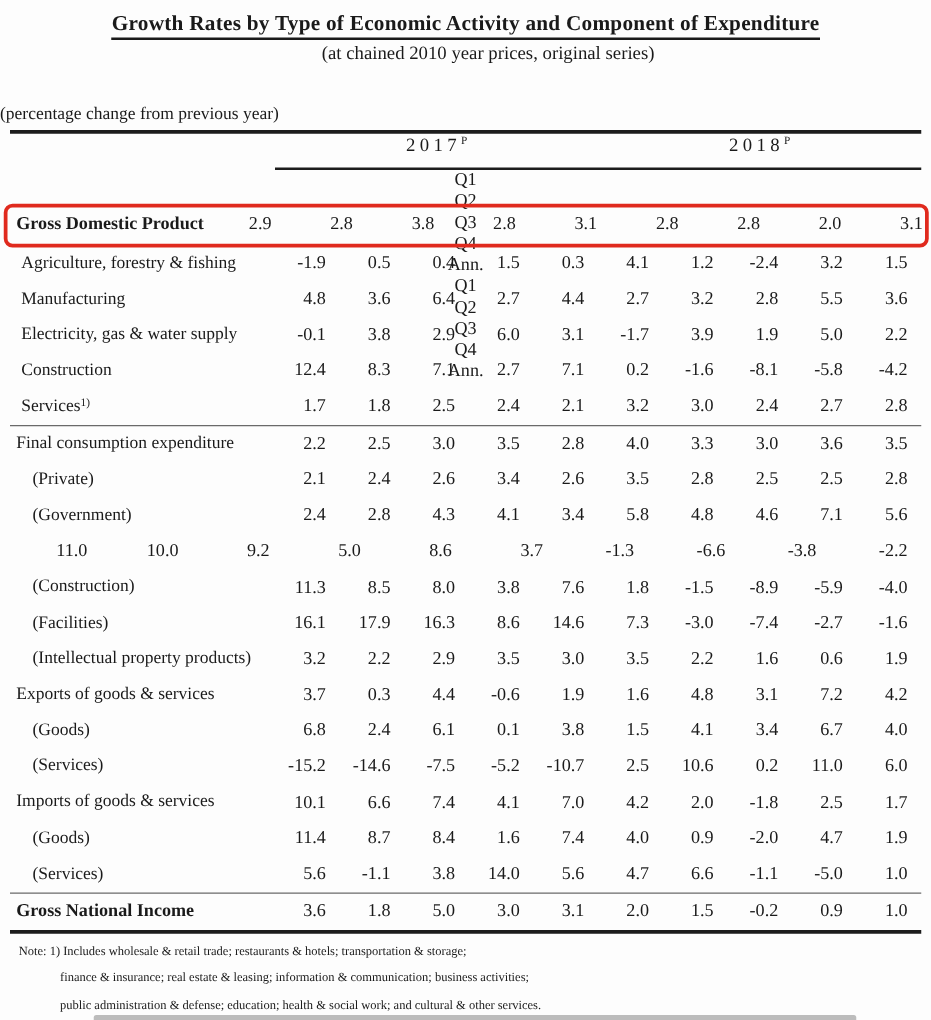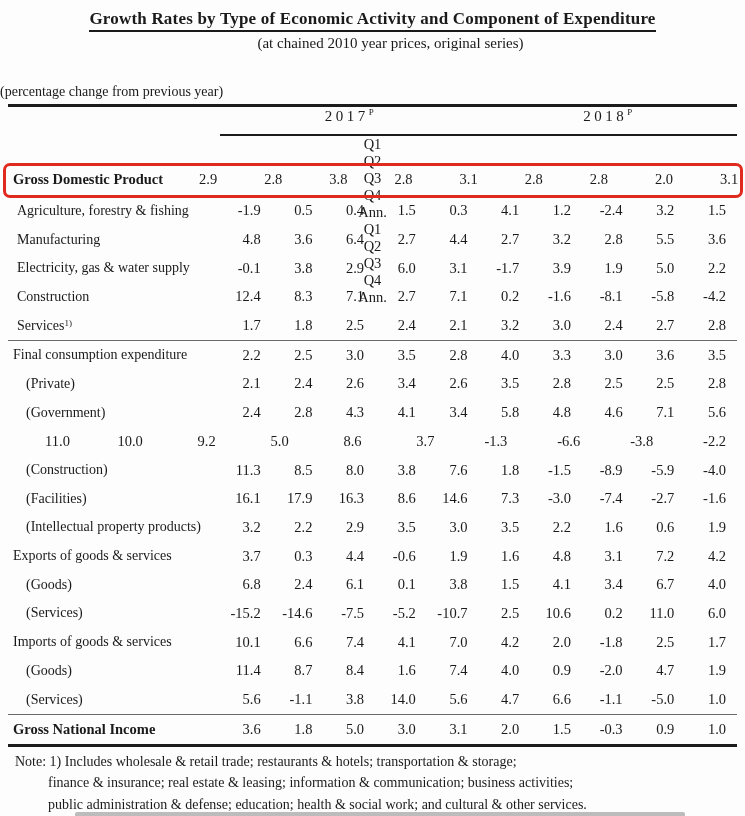--- a/index.html
+++ b/index.html
@@ -67,21 +67,21 @@
     content:'';
     position:absolute;
     left:-5px; right:-6px; top:-1px; bottom:-2px;
     border:3.5px solid #e02a1e;
     border-radius:7px;
     pointer-events:none;
   }
   .sep { border-bottom:1px solid #6a6a6a; height:0; }
   .table-bottom { border-bottom:3px solid #1c1c1c; height:0; }
   
-  .note { margin:4px 8px 0 15px; font-size:14px; line-height:21.5px; }
+  .note { margin:4px 8px 0 15px; font-size:10px; line-height:21.5px; }
   .note .cont { padding-left:33px; }
   
   .cutoff-bar {
     position:absolute; bottom:0; left:75px; right:60px;
     height:4px; background:#bcbcbc; border-radius:2px 2px 0 0;
   }
 </style>
 </head>
 <body>
 
@@ -369,21 +369,21 @@
         <div class="sep"></div>
         <div class="row ind0 bold">
           <div class="label-col">Gross National Income</div>
           <div class="num">3.6</div>
           <div class="num">1.8</div>
           <div class="num">5.0</div>
           <div class="num">3.0</div>
           <div class="num">3.1</div>
           <div class="num">2.0</div>
           <div class="num">1.5</div>
-          <div class="num">-0.3</div>
+          <div class="num">-0.2</div>
           <div class="num">0.9</div>
           <div class="num">1.0</div>
         </div>
       </div>
 
     <div class="table-bottom"></div>
   </div>
 
   <div class="note">
     <div>Note: 1) Includes wholesale &amp; retail trade; restaurants &amp; hotels; transportation &amp; storage;</div>

